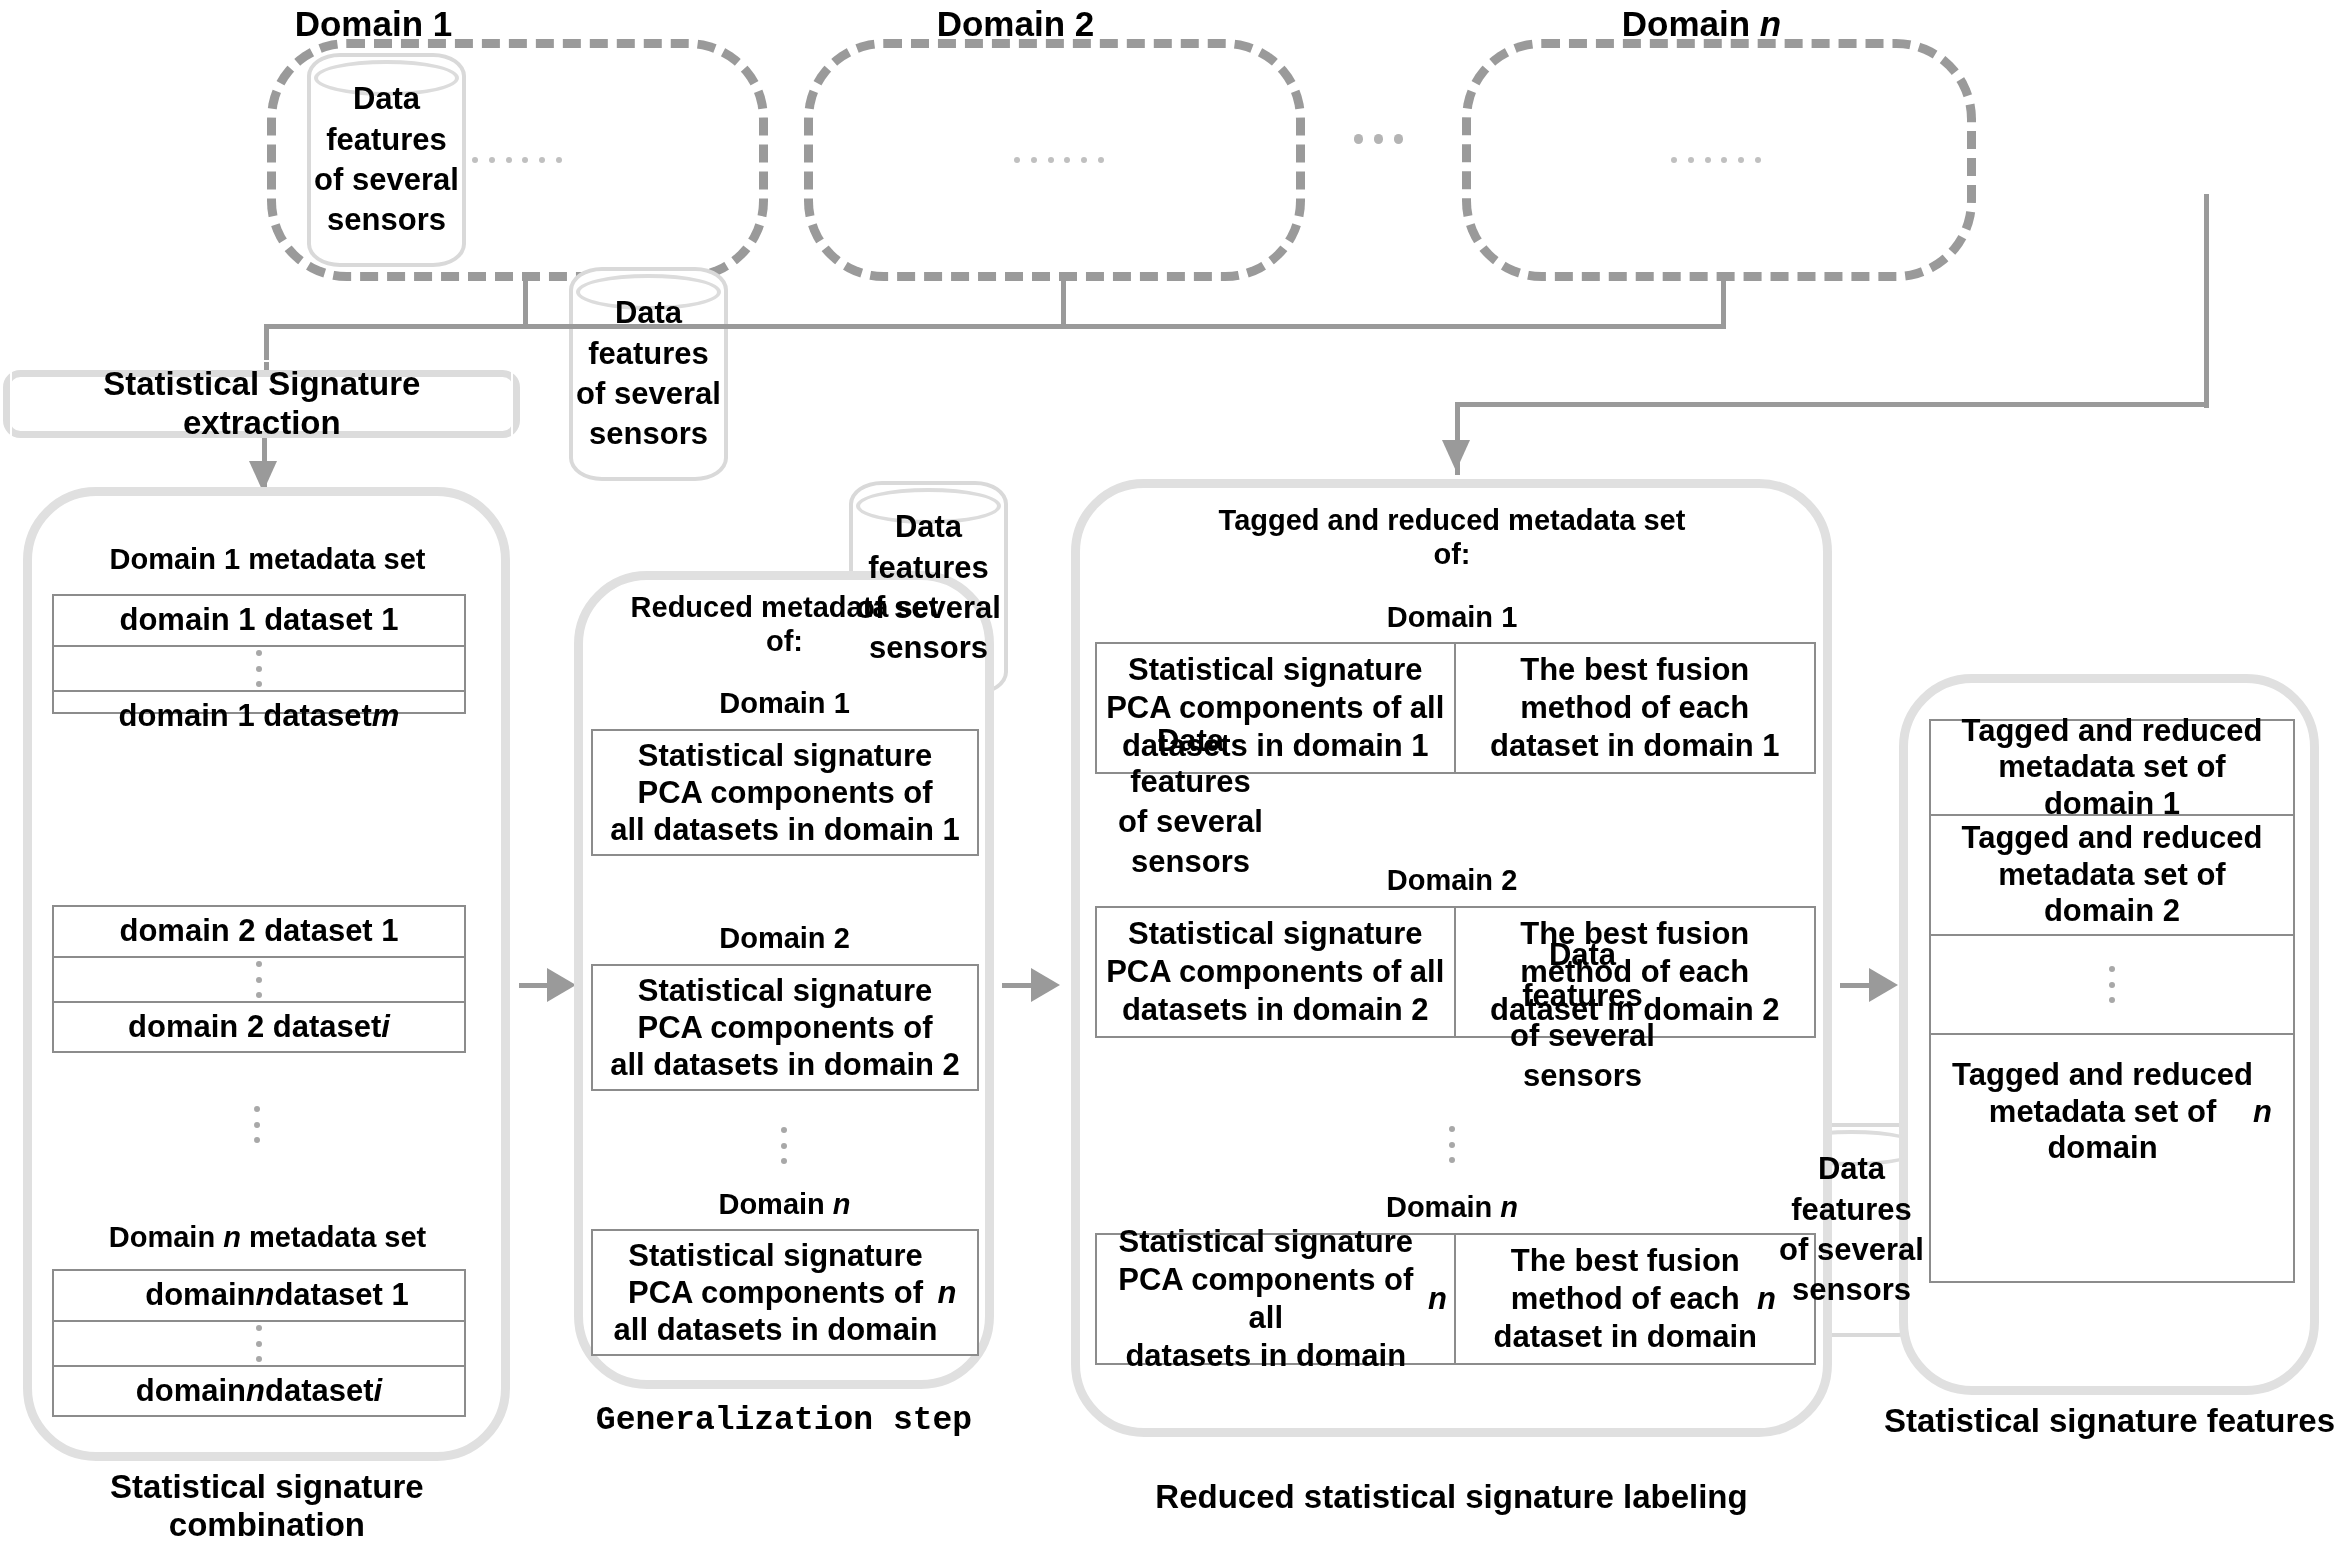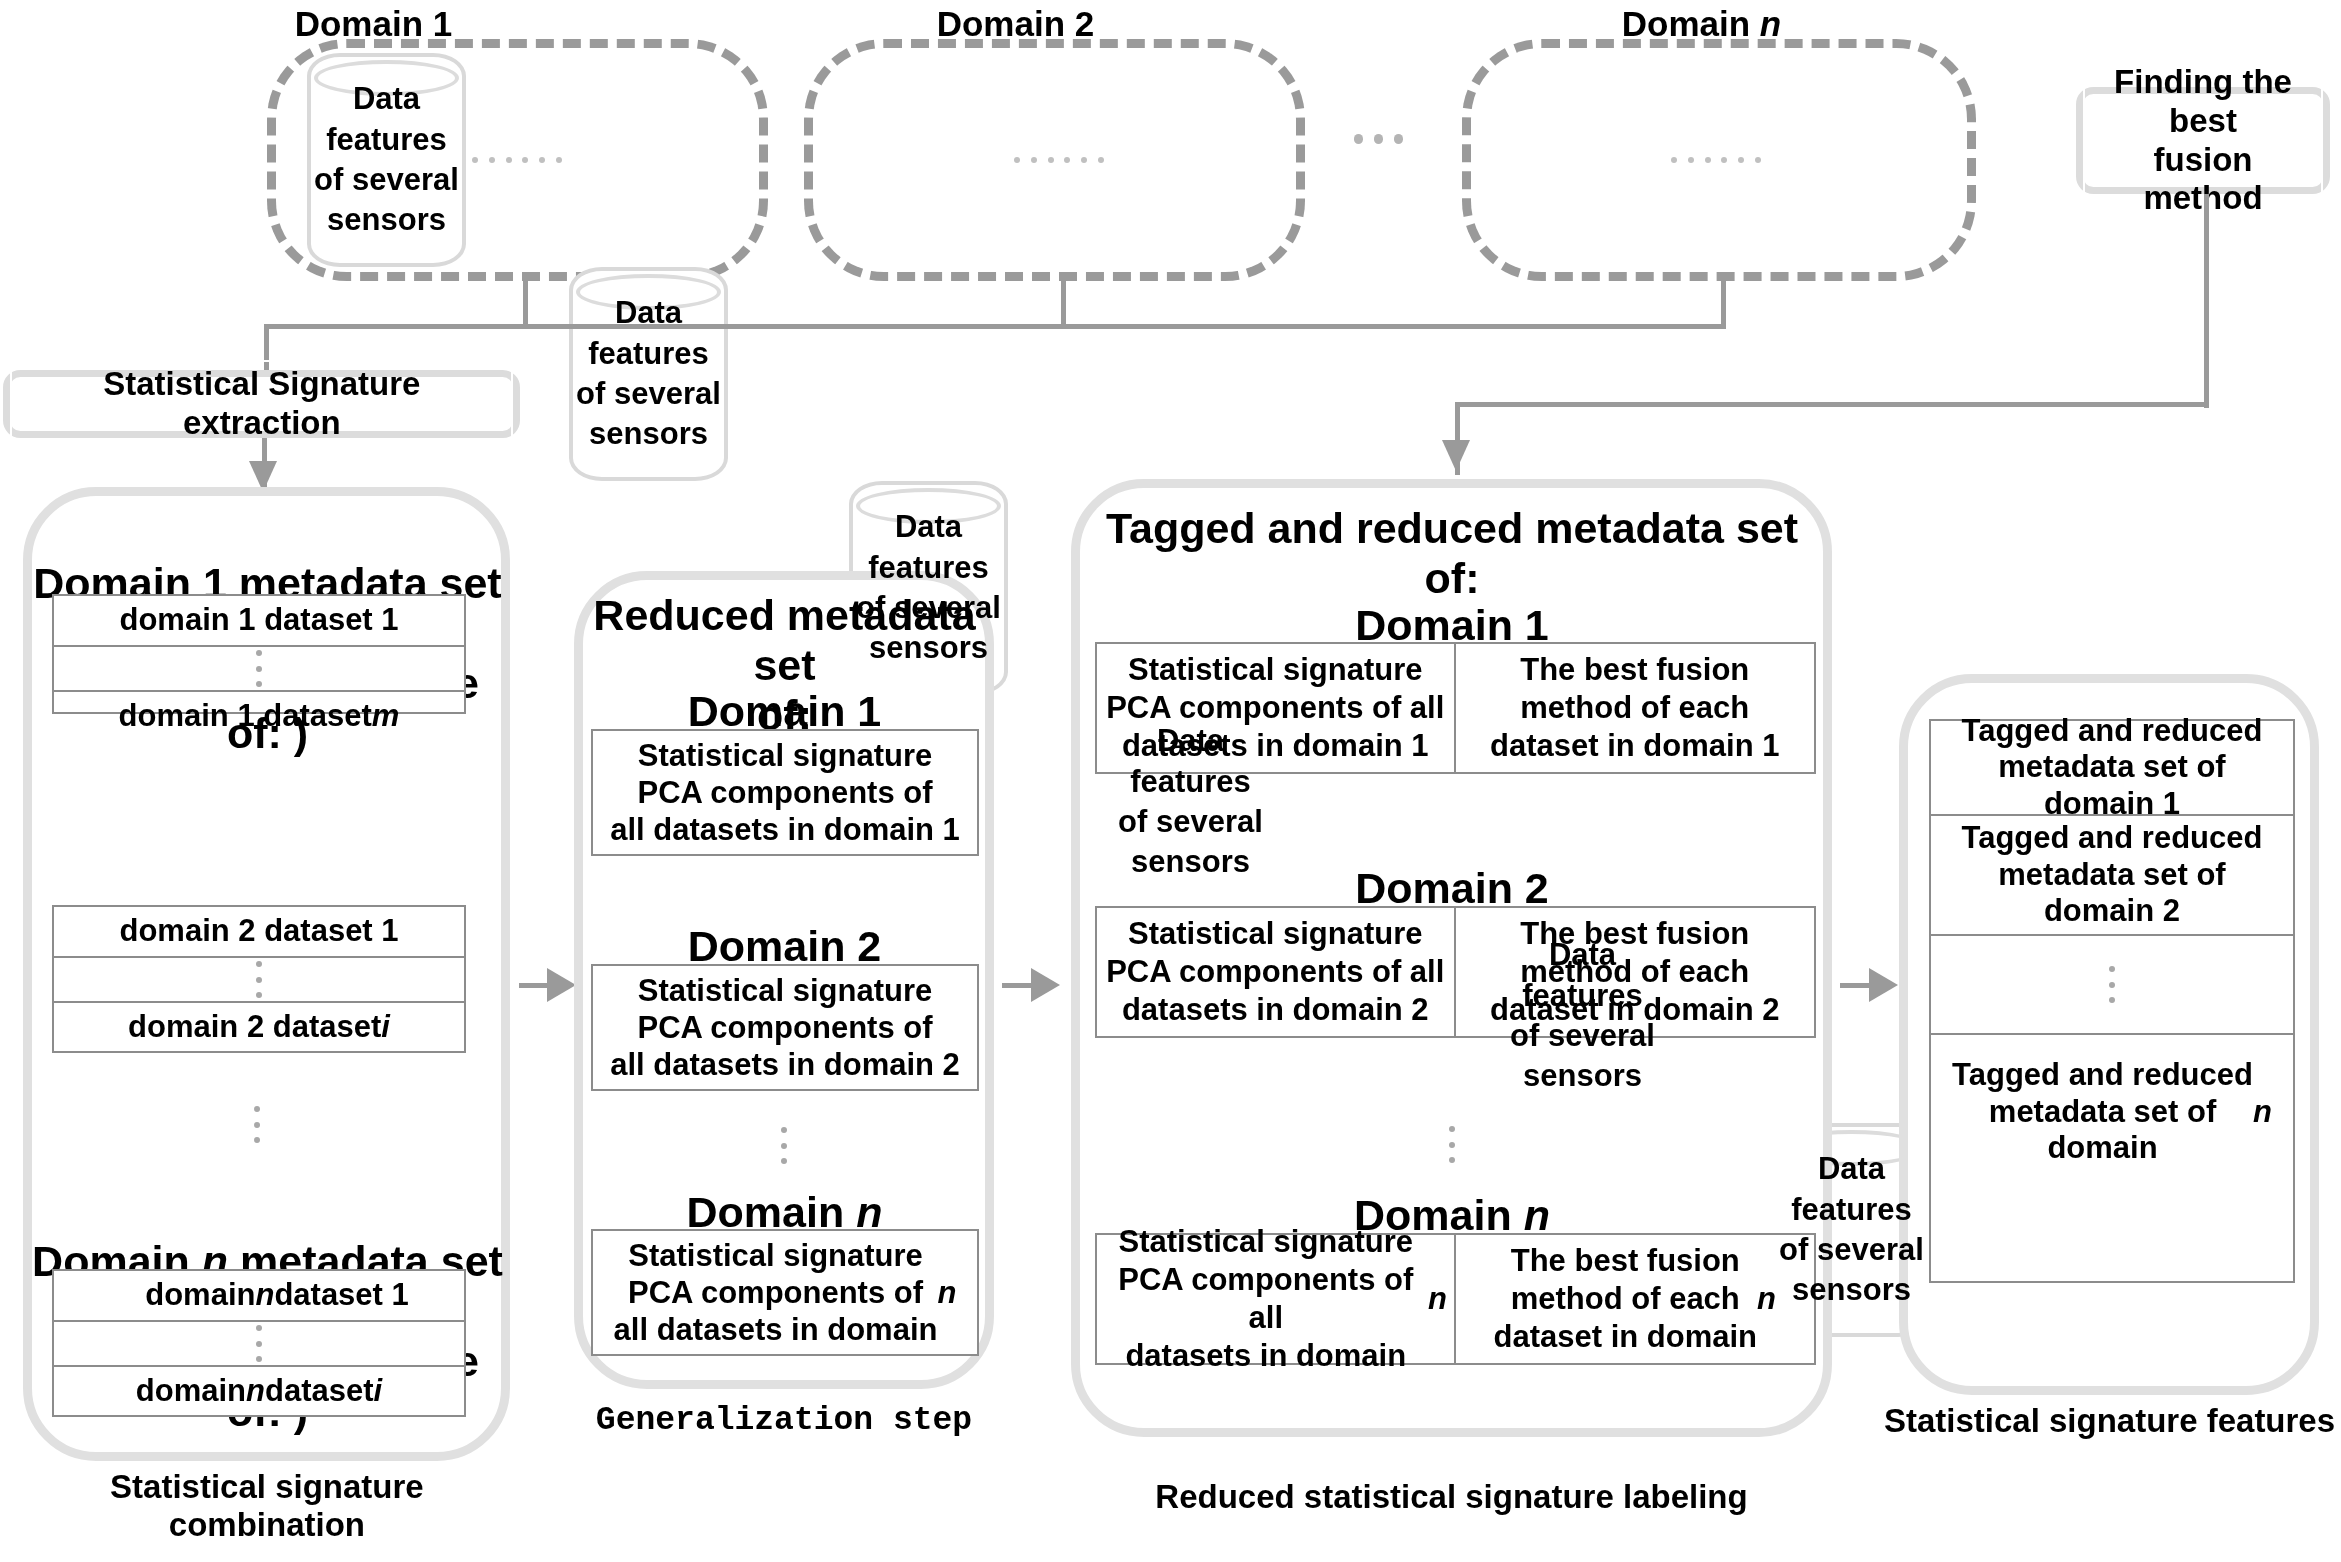--- a/index.html
+++ b/index.html
@@ -92,21 +92,21 @@
   .panel-caption{
     font-size:33px;
     font-weight:bold;
     text-align:center;
     line-height:1.14;
     white-space:pre-line;
   }
 
   
   .inner-head{
-    font-size:43px;
+    font-size:29px;
     font-weight:bold;
     text-align:center;
     line-height:1.16;
     white-space:pre-line;
   }
 
   
   .tbl{
     box-sizing:border-box;
     border:2.7px solid #8c8c8c;
@@ -280,24 +280,20 @@
       <i></i>
       <i></i>
   </div>
   <div class="abs cyl" style="left:1772px;top:53px;width:159px;height:214px;">
     <span class="cyl-text">Data
 features
 of several
 sensors</span>
   </div>
 
-  <div class="abs pill" style="left:2076px;top:87px;width:254px;height:107px;">
-    <span>Finding the best
-fusion method</span>
-  </div>
 
   <div class="ln v" style="left:523px;top:280px;height:47px;"></div>
   <div class="ln v" style="left:1061px;top:280px;height:47px;"></div>
   <div class="ln v" style="left:1721px;top:280px;height:47px;"></div>
 
   <div class="ln h" style="left:264px;top:324px;width:1462px;"></div>
 
   <div class="ln v" style="left:264px;top:324px;height:73px;"></div>
   <div class="arrow-d" style="left:251px;top:386px;"></div>
 

